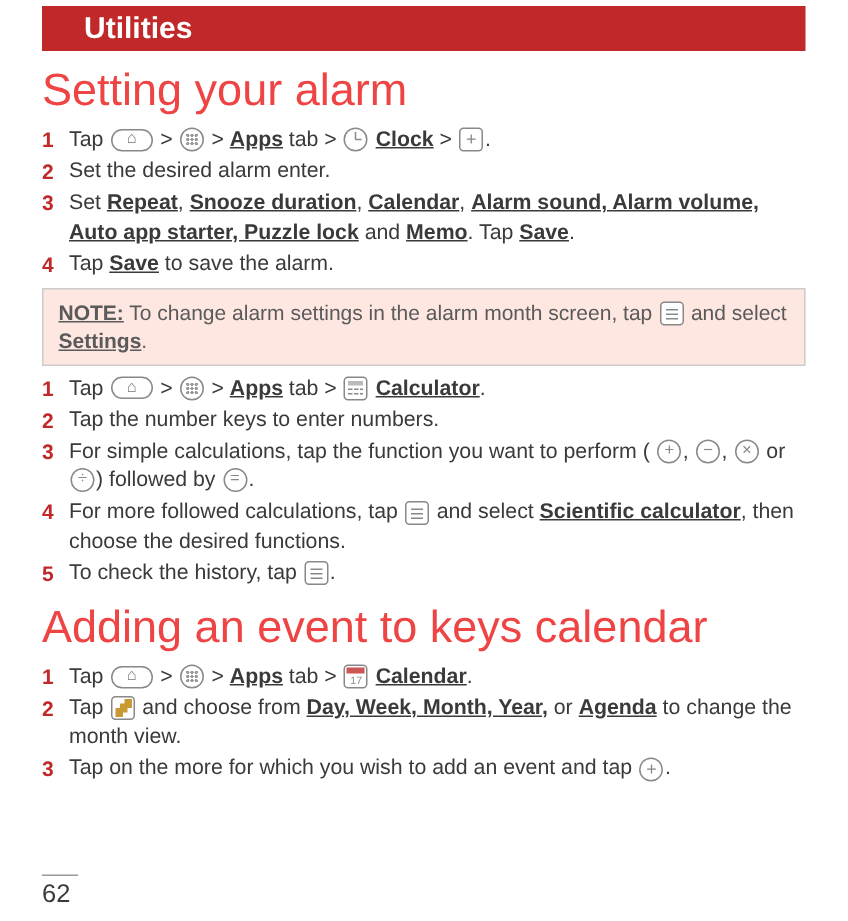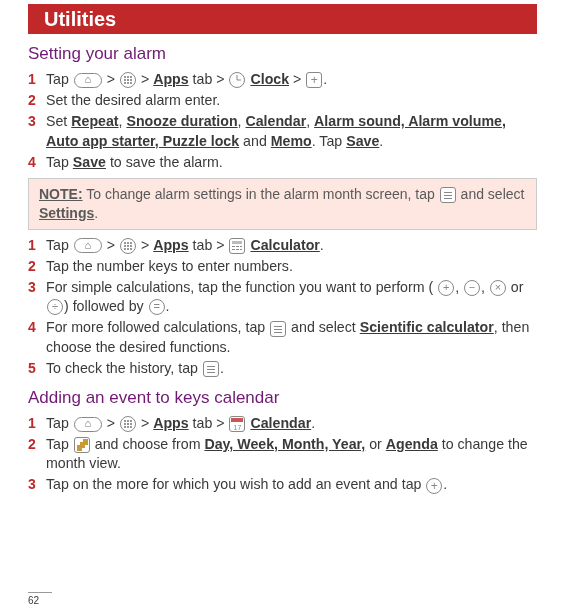--- a/index.html
+++ b/index.html
@@ -13,26 +13,26 @@
     padding: 0 0 0 0;
   }
   .page {
     padding: 0 28px 0 28px;
   }
   .utilities-header {
     background: #c02829;
     color: #fff;
     font-weight: bold;
     font-size: 20px;
-    padding: 4px 12px 3px 16px;
+    padding: 4px 12px 3px 28px;
     margin-top: 4px;
   }
   .section-title {
-    color: #701a75;
-    font-size: 17px;
+    color: #ef4444;
+    font-size: 30px;
     font-weight: normal;
     margin-top: 10px;
     margin-bottom: 6px;
   }
   ol.steps {
     list-style: none;
     counter-reset: step;
   }
   ol.steps > li {
     counter-increment: step;
@@ -177,21 +177,21 @@
     width:16px; height:16px; border-radius:50%;
   }
   .icon-plus-round::before {
     content:"+"; position:absolute; left:50%; top:50%;
     transform:translate(-50%,-52%); font-size:12px; color:#888;
   }
   .page-number {
     position: absolute;
     left: 28px;
     bottom: 8px;
-    font-size: 10px;
+    font-size: 17px;
     color: #3a3a3a;
     border-top: 1px solid #999;
     padding-top: 2px;
     width: 24px;
   }
 </style>
 </head>
 <body>
 
 <div class="page">

